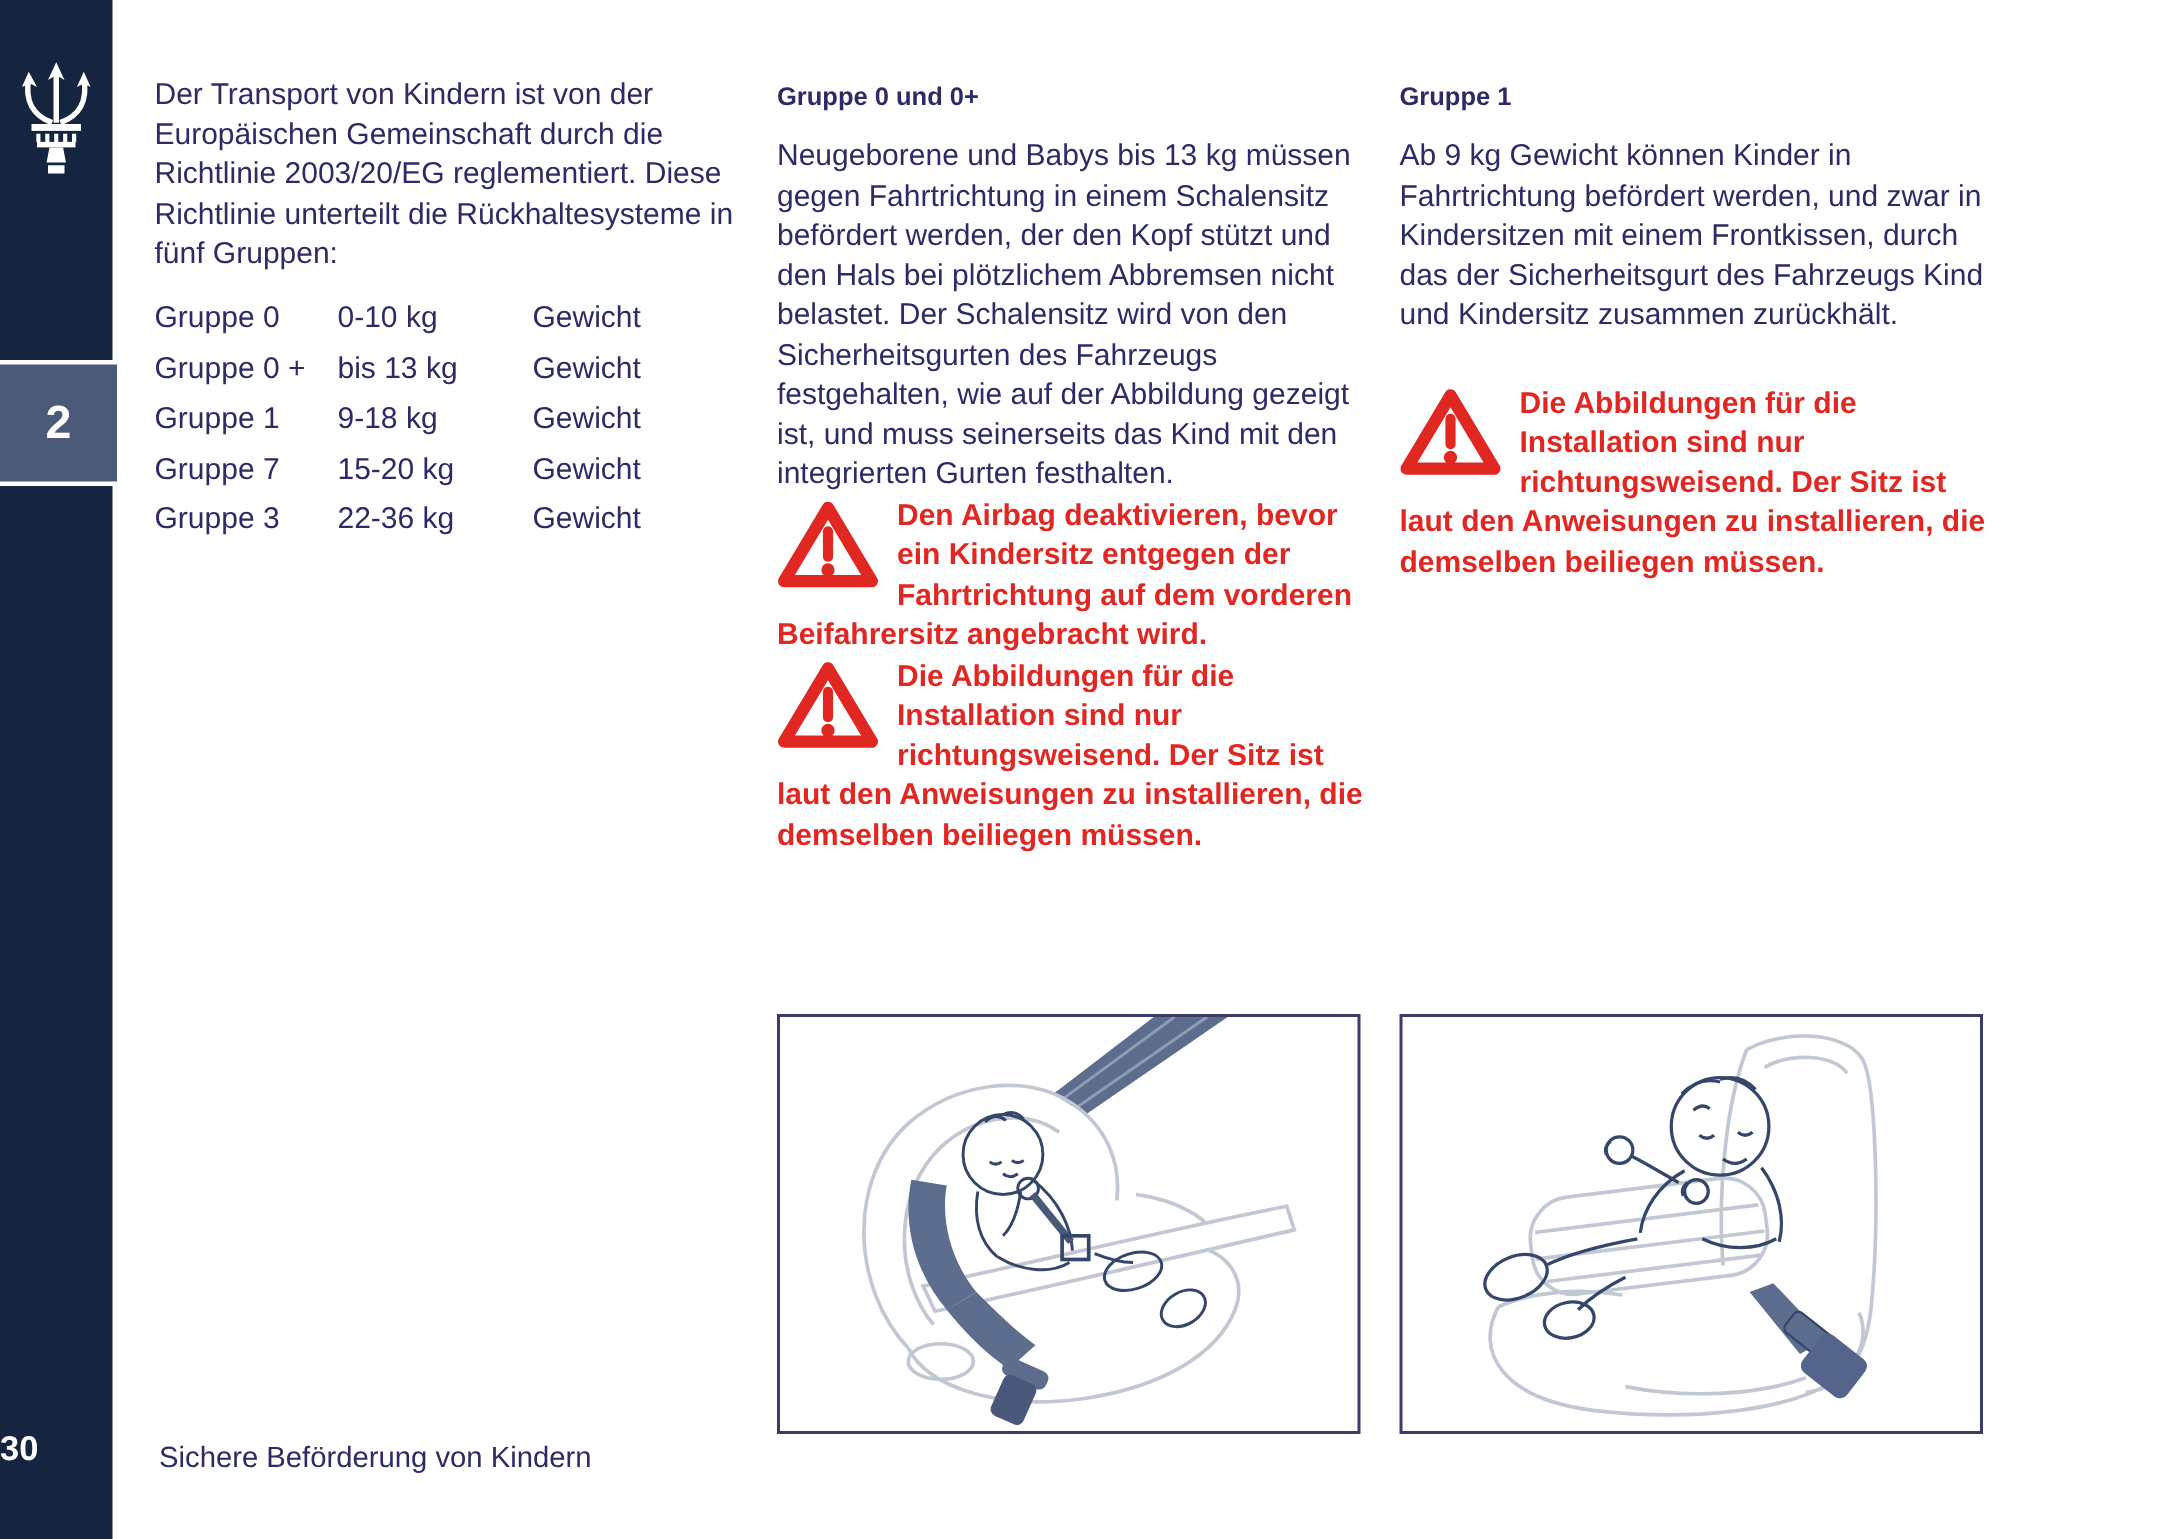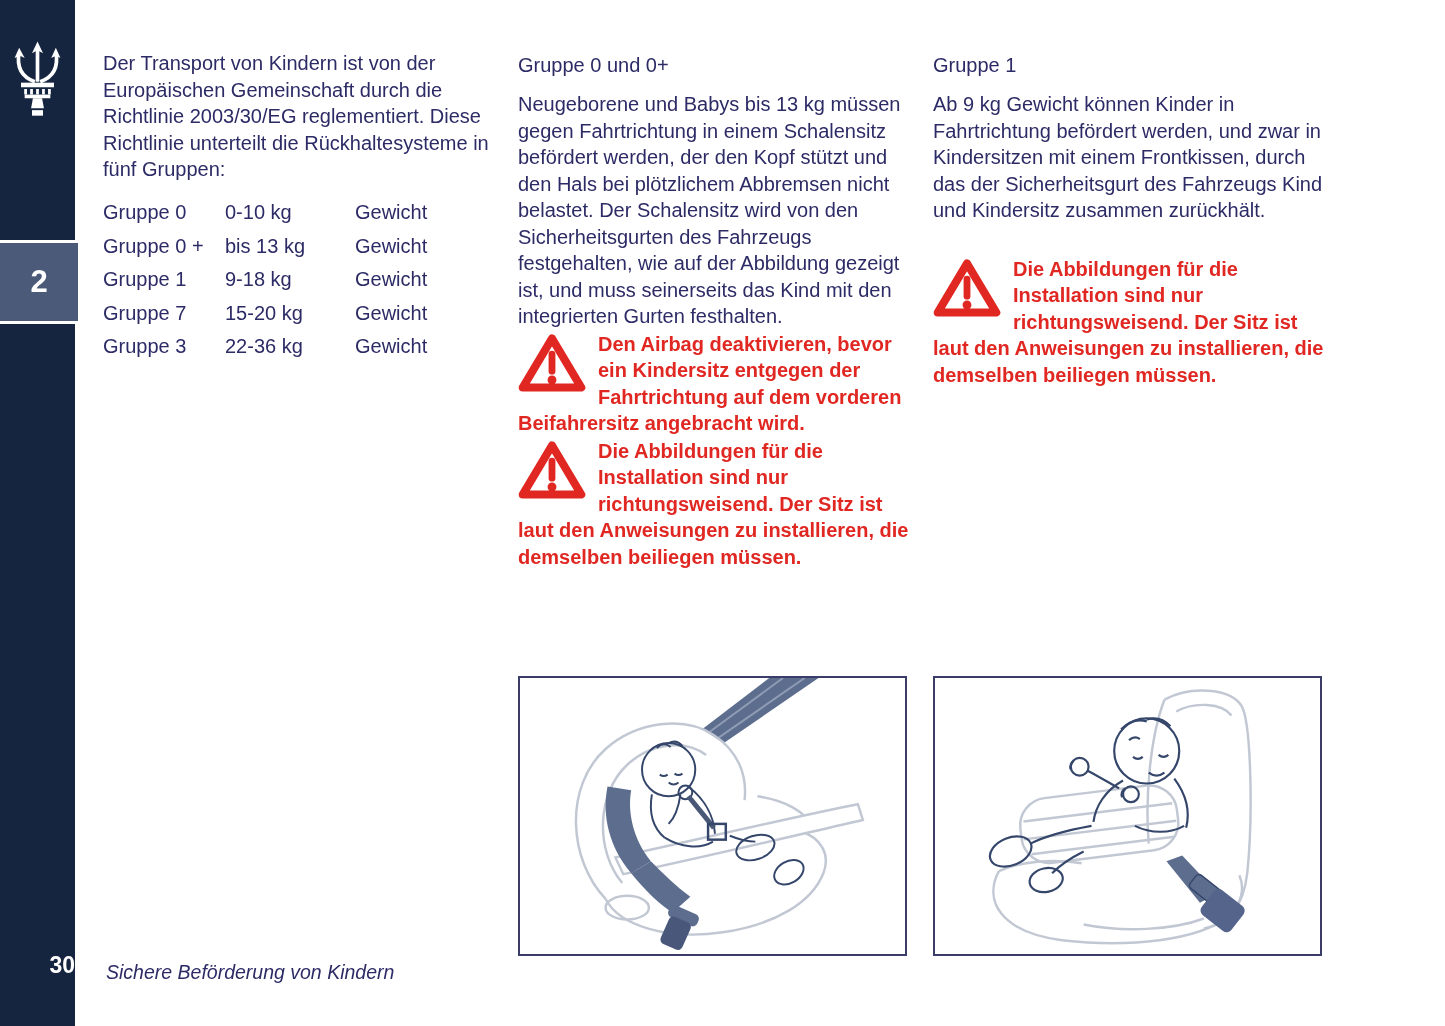--- a/index.html
+++ b/index.html
@@ -9,32 +9,32 @@
   
   .sidebar { position: absolute; left: 0; top: 0; width: 75px; height: 1026px; background: #16253f; }
   .trident { position: absolute; left: 10px; top: 40px; width: 55px; height: 78px; }
   .chapter-tab {
     position: absolute; left: 0; top: 240px; width: 78px; height: 84px;
     background: #4a5a78; border-top: 3px solid #fff; border-bottom: 3px solid #fff;
     display: flex; align-items: center; justify-content: center;
     color: #fff; font-size: 31px; font-weight: bold;
   }
   .page-number {
-    position: absolute; left: 0; top: 952px; width: 75px; text-align: right;
+    position: absolute; left: 0; top: 952px; width: 75px; text-align: left;
     color: #fff; font-size: 23px; font-weight: bold;
   }
 
   
   .col { position: absolute; top: 50px; font-size: 20px; line-height: 26.5px; }
   .col1 { left: 103px; width: 386px; }
   .col2 { left: 518px; width: 392px; }
   .col3 { left: 933px; width: 392px; }
   .col p { margin: 0; }
 
-  h2.section-heading { font-size: 20px; line-height: 30px; font-weight: normal; color: #2c2b66; margin: 0 0 11px 0; }
+  h2.section-heading { font-size: 17px; line-height: 30px; font-weight: bold; color: #2c2b66; margin: 0 0 11px 0; }
 
   
   .groups-table { margin-top: 13px; margin-bottom: 9px; }
   .group-row { display: grid; grid-template-columns: 122px 130px 1fr; height: 33.6px; align-items: center; }
 
   
   .warning { margin-top: 1px; color: #e02722; font-weight: bold; }
   .warning .tri { float: left; width: 68px; height: 60px; margin: 2px 12px 2px 0; }
   .col3 .warning { margin-top: 32px; }
 
@@ -43,21 +43,21 @@
     position: absolute; top: 676px; width: 389px; height: 280px;
     border: 2px solid #3c3c68; background: #fff;
   }
   .illus-box.box1 { left: 518px; }
   .illus-box.box2 { left: 933px; }
   .illus-box svg { width: 100%; height: 100%; display: block; }
 
   
   .footer-title {
     position: absolute; left: 106px; top: 961px;
-    font-size: 19.5px; font-style: italic; color: #2c2b66;
+    font-size: 19.5px; color: #2c2b66;
   }
 </style>
 </head>
 <body>
 
 <div class="sidebar">
   <svg class="trident" viewBox="0 0 60 84">
     <g fill="none" stroke="#ffffff">
       <path d="M30 8 V45" stroke-width="4"></path>
       <path d="M30 1 L24 14 L30 10.5 L36 14 Z" fill="#ffffff" stroke="none"></path>
@@ -72,21 +72,21 @@
       <rect x="24" y="76" width="12" height="6" fill="#ffffff" stroke="none"></rect>
     </g>
   </svg>
   <div class="chapter-tab">
     <span>2</span>
   </div>
   <div class="page-number">30</div>
 </div>
 
 <div class="col col1">
-  <p>Der Transport von Kindern ist von der Europäischen Gemeinschaft durch die Richtlinie 2003/30/EG reglementiert. Diese Richtlinie unterteilt die Rückhaltesysteme in fünf Gruppen:</p>
+  <p>Der Transport von Kindern ist von der Europäischen Gemeinschaft durch die Richtlinie 2003/20/EG reglementiert. Diese Richtlinie unterteilt die Rückhaltesysteme in fünf Gruppen:</p>
 
   <div class="groups-table">
     <div class="group-row">
       <span>Gruppe 0</span>
       <span>0-10 kg</span>
       <span>Gewicht</span>
     </div>
     <div class="group-row">
       <span>Gruppe 0 +</span>
       <span>bis 13 kg</span>

